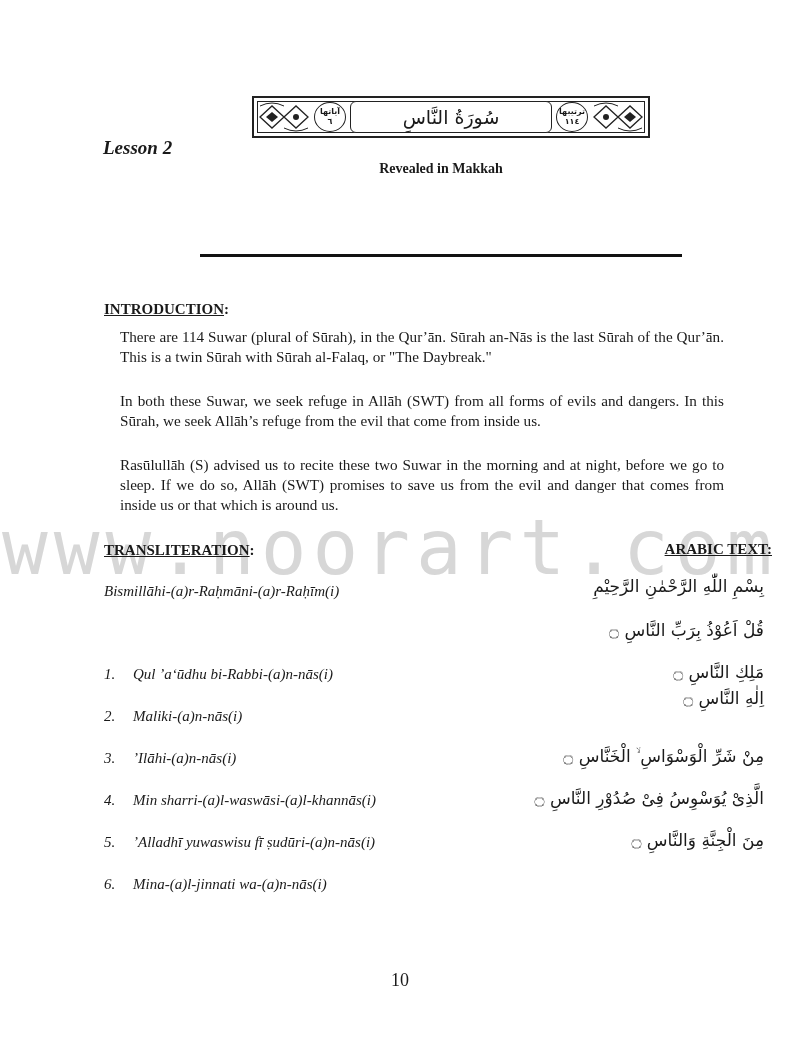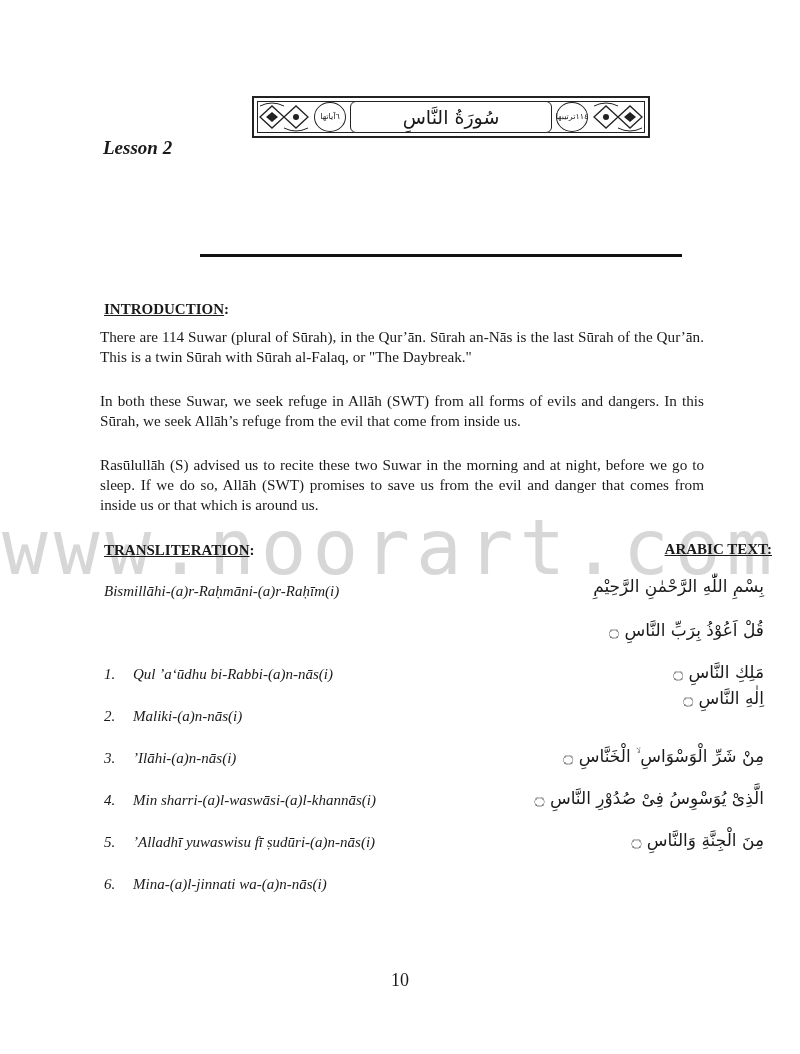--- a/index.html
+++ b/index.html
@@ -18,37 +18,37 @@
     position: absolute; left: 3px; top: 3px; right: 3px; bottom: 3px; border: 1px solid #222;
   }
   .orn {
     width: 52px; height: 30px; position: relative; margin: 0 4px;
     display: flex; align-items: center; justify-content: center;
   }
   .orn svg { width: 52px; height: 30px; }
   .medallion {
     width: 30px; height: 28px; border: 1.5px solid #222; border-radius: 50%;
     font-family: "DejaVu Sans", sans-serif; font-size: 8px; line-height: 10px;
-    display: flex; flex-direction: row; align-items: center; justify-content: center; text-align: center;
-    position: relative; z-index: 1; background: #fff;
+    display: flex; flex-direction: column; align-items: center; justify-content: center; text-align: center;
+    position: relative; z-index: 1; background: #fff; font-weight: bold;
   }
   .cartouche {
     flex: 1; height: 30px; margin: 0 4px; border: 1.5px solid #222; border-radius: 6px;
     display: flex; align-items: center; justify-content: center; position: relative; z-index: 1; background: #fff;
     font-family: "DejaVu Sans", sans-serif; font-size: 19px; direction: rtl;
   }
   .lesson { left: 103px; top: 137px; font-size: 19px; font-weight: bold; font-style: italic; }
   .title-block { left: 200px; top: 160px; width: 482px; text-align: center; }
   .title-main { font-size: 25px; font-weight: bold; font-style: italic; line-height: 30px; }
   .title-sub { font-size: 17px; font-weight: bold; line-height: 22px; margin-top: 2px; }
   .title-sub2 { font-size: 14px; font-weight: bold; line-height: 18px; }
   .rule { left: 200px; top: 254px; width: 482px; height: 3px; background: #111; }
   .heading { font-size: 15px; font-weight: bold; text-decoration: underline; }
   .intro-head { left: 104px; top: 300px; }
-  .para { left: 100px; width: 604px; font-size: 15.2px; line-height: 20px; text-align: justify; }
+  .para { left: 120px; width: 604px; font-size: 15.2px; line-height: 20px; text-align: justify; }
   .p1 { top: 327px; }
   .p2 { top: 391px; }
   .p3 { top: 455px; }
   .watermark {
     left: 0; top: 508px; width: 800px; font-family: "DejaVu Sans Mono", monospace; font-size: 76px;
     color: rgba(150,150,150,0.38); letter-spacing: 6px; white-space: nowrap; line-height: 80px; text-align: left;
     padding-left: 2px;
   }
   .translit-head { left: 104px; top: 541px; }
   .arabic-head { right: 28px; top: 541px; }
@@ -89,20 +89,21 @@
         <path d="M32 15 L38 10 L44 15 L38 20 Z" fill="#222"></path>
         <circle cx="14" cy="15" r="3" fill="#222"></circle>
         <path d="M2 4 Q14 -2 26 4 M26 26 Q38 32 50 26" fill="none" stroke="#222"></path>
       </svg>
   </div>
 </div>
 
 <div class="abs lesson">Lesson 2</div>
 
 <div class="abs title-block">
+  <div class="title-sub2">Revealed in Makkah</div>
 </div>
 <div class="abs rule"></div>
 
 <div class="abs intro-head">
   <span class="heading">INTRODUCTION</span><span style="font-weight:bold;font-size:15px">:</span>
 </div>
 <div class="abs para p1">There are 114 Suwar (plural of Sūrah), in the Qur’ān. Sūrah an-Nās is the last Sūrah of the Qur’ān. This is a twin Sūrah with Sūrah al-Falaq, or "The Daybreak."</div>
 <div class="abs para p2">In both these Suwar, we seek refuge in Allāh (SWT) from all forms of evils and dangers. In this Sūrah, we seek Allāh’s refuge from the evil that come from inside us.</div>
 <div class="abs para p3">Rasūlullāh (S) advised us to recite these two Suwar in the morning and at night, before we go to sleep. If we do so, Allāh (SWT) promises to save us from the evil and danger that comes from inside us or that which is around us.</div>
 

